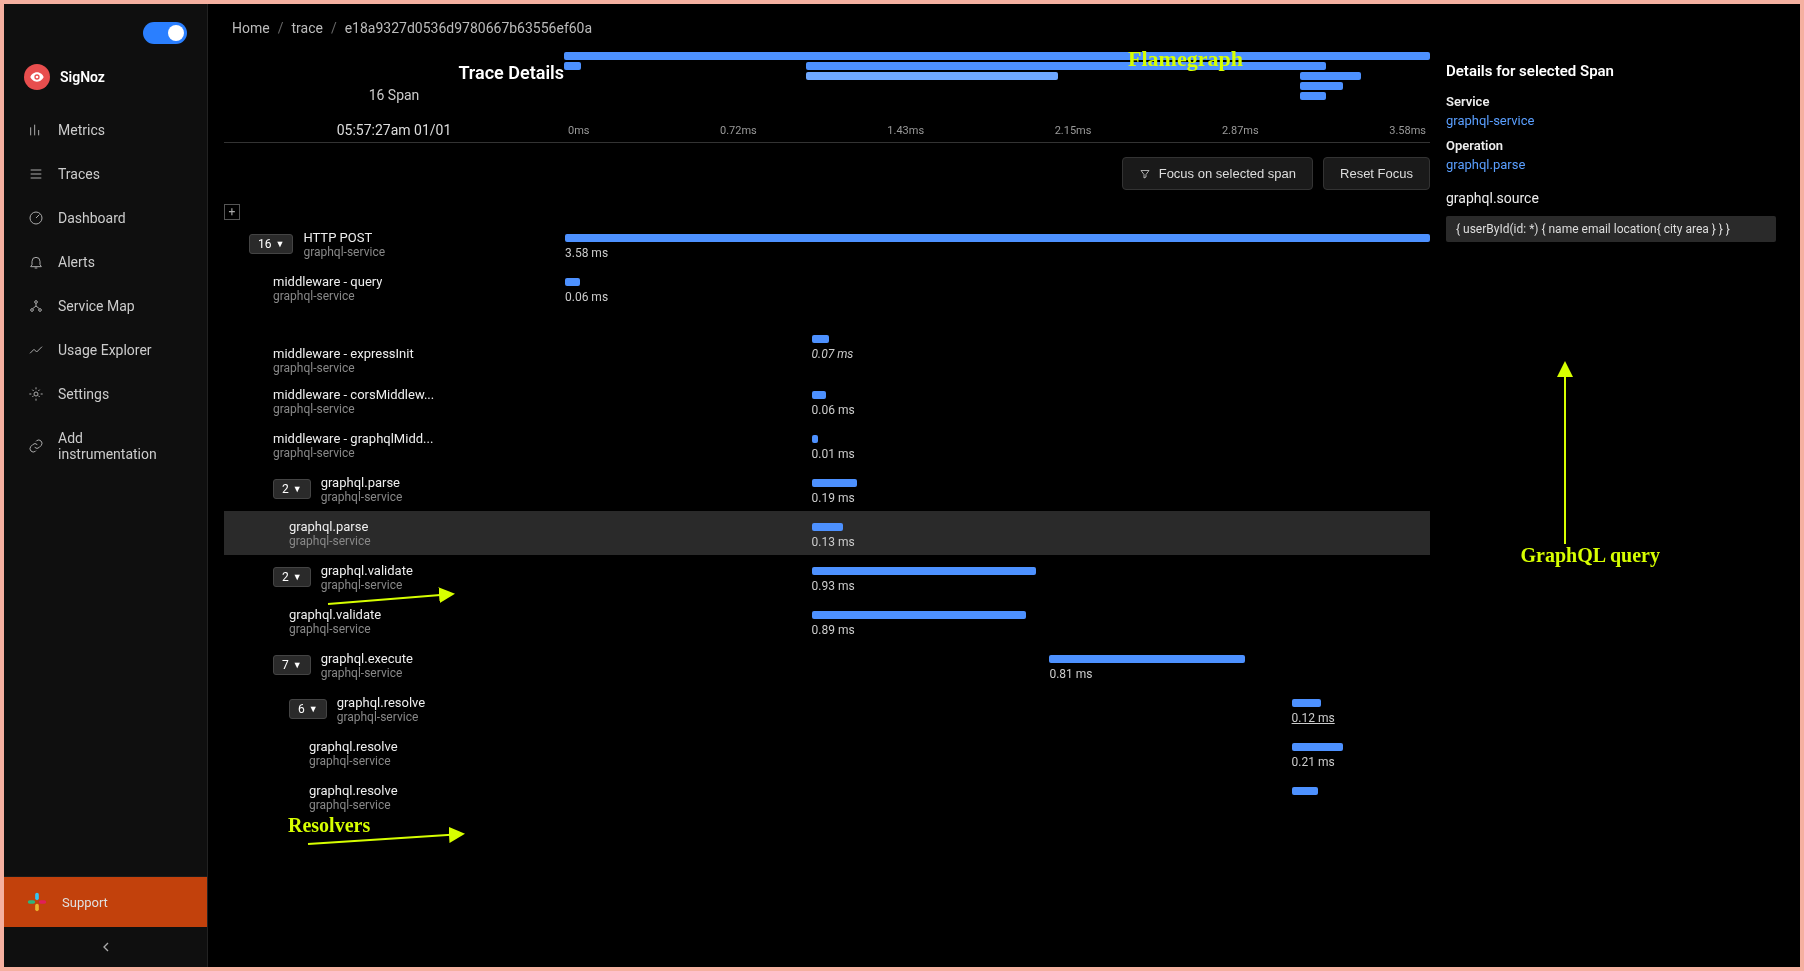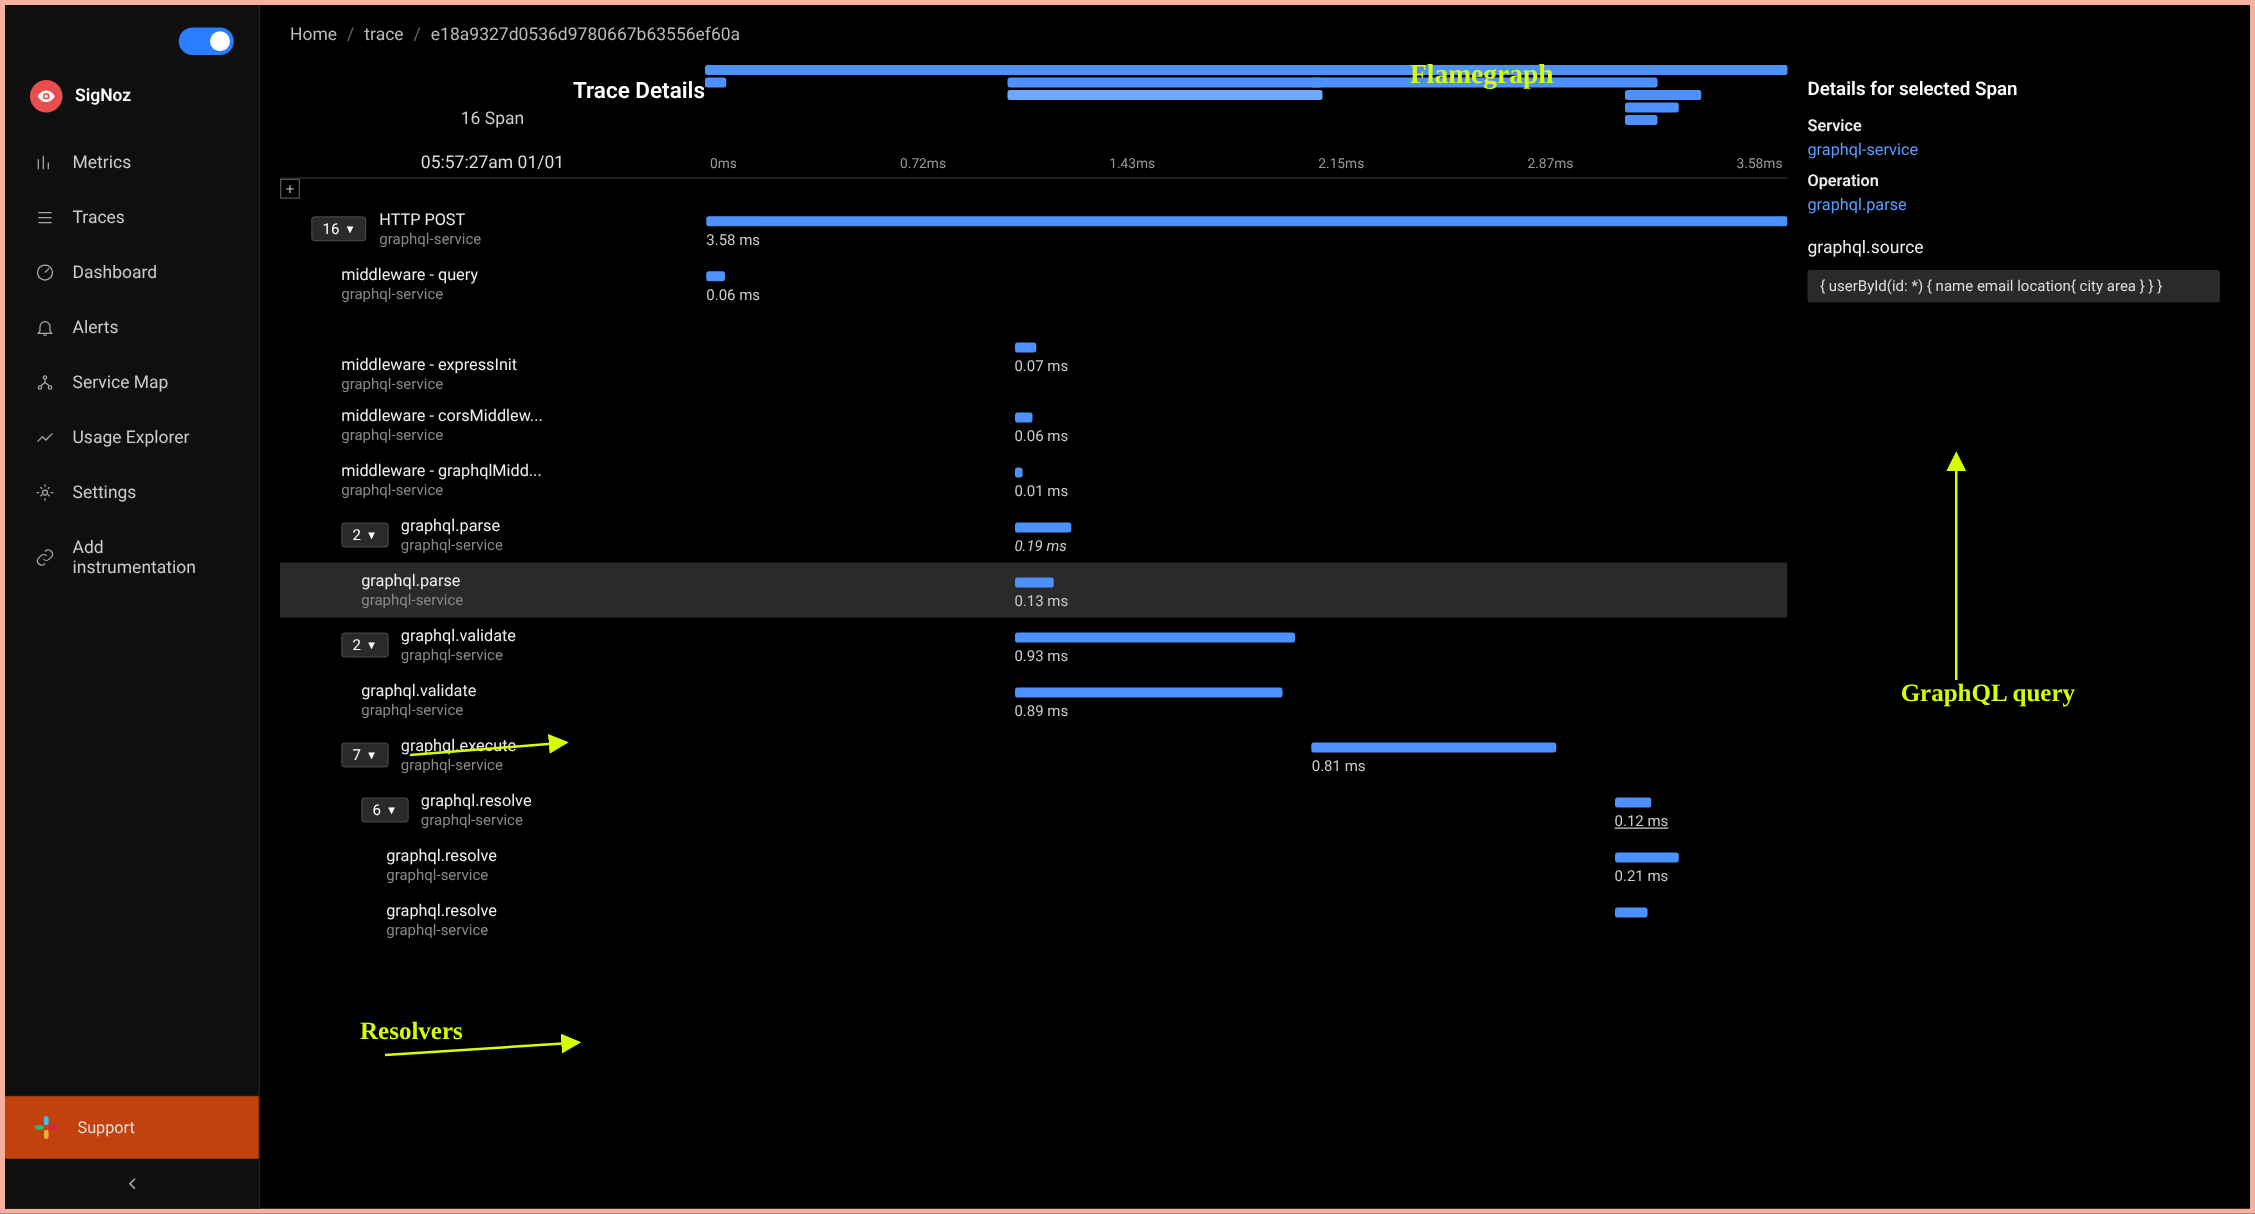--- a/index.html
+++ b/index.html
@@ -294,20 +294,31 @@
           <div class="axis" id="axis">
               <span>0ms</span>
               <span>0.72ms</span>
               <span>1.43ms</span>
               <span>2.15ms</span>
               <span>2.87ms</span>
               <span>3.58ms</span>
             </div>
         </div>
 
+        <div class="controls-row">
+          <button class="btn">
+            <svg viewBox="0 0 24 24">
+                <path d="M4 5h16l-6 8v5l-4 2v-7z"></path>
+              </svg>
+            <span>Focus on selected span</span>
+          </button>
+          <button class="btn">
+            <span>Reset Focus</span>
+          </button>
+        </div>
 
         <div class="span-list" id="span-list">
           <div class="expand-all">+</div>
         <div class="span-row" style="margin-top: 18px;">
               <div class="span-tree" style="padding-left: 24px;">
                 <div class="badge">16 <span class="caret">▼</span></div>
                 <div class="span-text">
                   <div class="span-name">HTTP POST</div>
                   <div class="span-svc">graphql-service</div>
                 </div>
@@ -331,21 +342,21 @@
             </div>
             <div class="span-row">
               <div class="span-tree" style="padding-left: 48px; margin-top: 32px;">
                 <div class="span-text">
                   <div class="span-name">middleware - expressInit</div>
                   <div class="span-svc">graphql-service</div>
                 </div>
               </div>
               <div class="span-bar-area">
                 <div class="span-bar" style="left: 28.5%; width: 2%;"></div>
-                <div class="span-dur" style="left: 28.5%;">0.07 ms</div>
+                <div class="span-dur" style="left: 28.5%; font-style: italic;">0.07 ms</div>
               </div>
             </div>
             <div class="span-row">
               <div class="span-tree" style="padding-left: 48px;">
                 <div class="span-text">
                   <div class="span-name">middleware - corsMiddlew...</div>
                   <div class="span-svc">graphql-service</div>
                 </div>
               </div>
               <div class="span-bar-area">
@@ -368,21 +379,21 @@
             <div class="span-row">
               <div class="span-tree" style="padding-left: 48px;">
                 <div class="badge">2 <span class="caret">▼</span></div>
                 <div class="span-text">
                   <div class="span-name">graphql.parse</div>
                   <div class="span-svc">graphql-service</div>
                 </div>
               </div>
               <div class="span-bar-area">
                 <div class="span-bar" style="left: 28.5%; width: 5.3%;"></div>
-                <div class="span-dur" style="left: 28.5%; font-style: italic;">0.19 ms</div>
+                <div class="span-dur" style="left: 28.5%;">0.19 ms</div>
               </div>
             </div>
             <div class="span-row selected">
               <div class="span-tree" style="padding-left: 64px;">
                 <div class="span-text">
                   <div class="span-name">graphql.parse</div>
                   <div class="span-svc">graphql-service</div>
                 </div>
               </div>
               <div class="span-bar-area">

